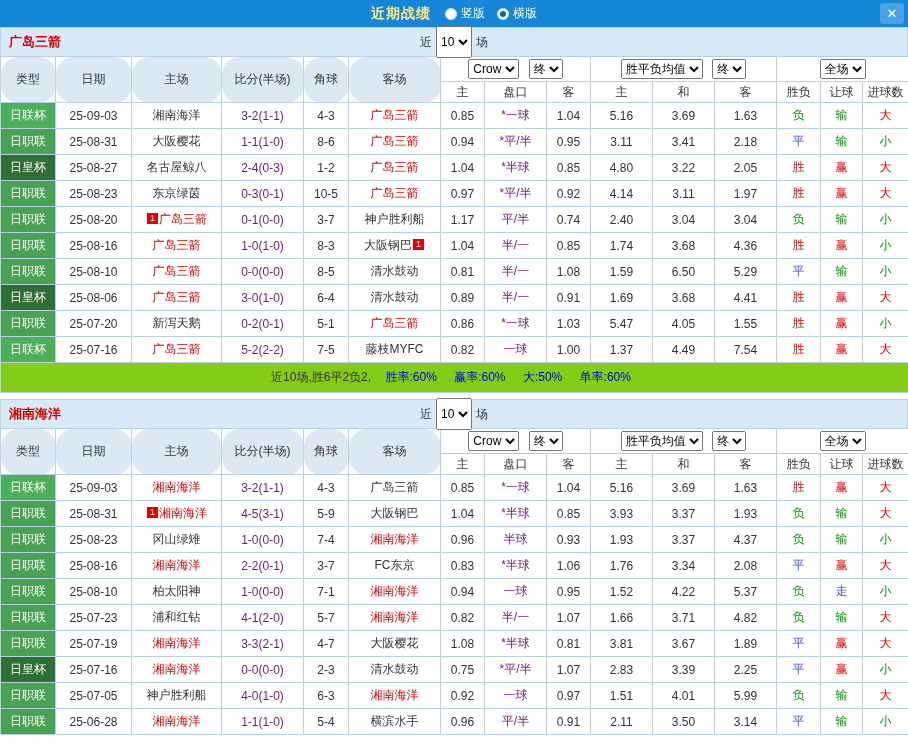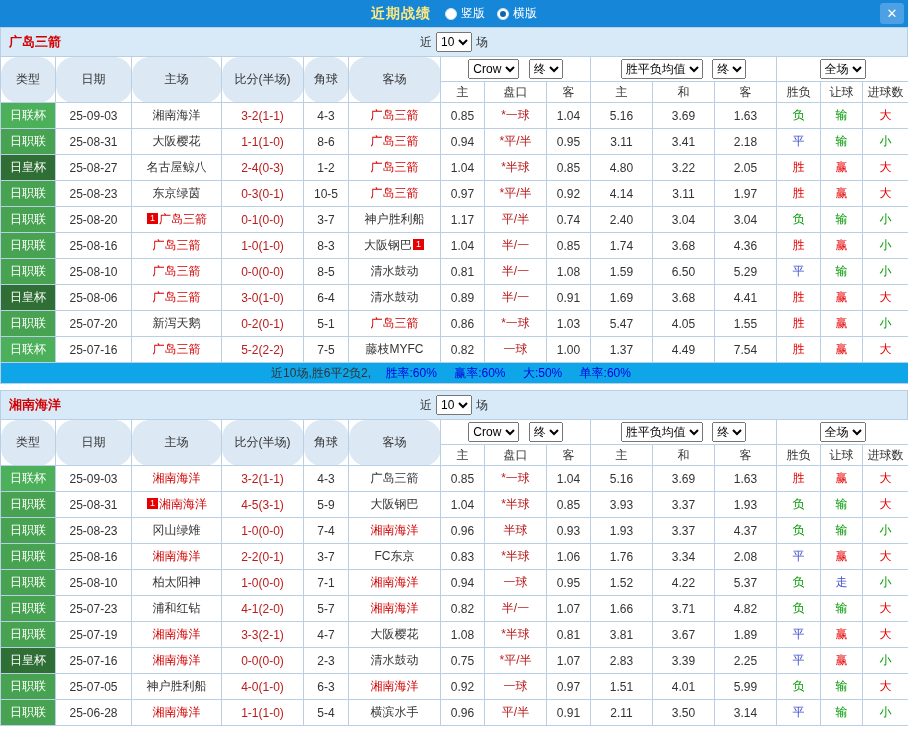--- a/index.html
+++ b/index.html
@@ -32,44 +32,44 @@
   }
   
   .section + .section { margin-top:6px; }
   .section-bar {
     position:relative; height:29px; background:#d8eaf8;
     border:1px solid #b9cfe4; border-bottom:none;
     display:flex; align-items:center; justify-content:center;
   }
   .team-name { position:absolute; left:8px; color:#d40000; font-weight:bold; font-size:13px; }
   .filters { display:flex; align-items:center; gap:4px; }
-  .filters select { font-size:12px; height:20px; }
+  .filters select { font-size:12px; height:32px; }
   .cbs label { margin-left:8px; cursor:pointer; white-space:nowrap; }
   .cbs input { width:13px; height:13px; vertical-align:-2px; margin:0 3px 0 0; accent-color:#2076d8; }
   
   table { width:908px; border-collapse:collapse; table-layout:fixed; }
   th,td {
     border:1px solid #b9cfe4; text-align:center; padding:0;
     height:26px; overflow:hidden; white-space:nowrap; font-weight:normal; font-size:12px;
   }
   thead th.fixed { background:#dce8f4;border-radius:18px; }
   thead tr.h1 th { height:25px; }
   thead tr.h2 th { height:21px; background:#fff; }
   th.selgrp { background:#fff; }
   th.selgrp select { font-size:12px; height:20px; margin:0 3px; }
   td.type-cell { color:#fff; }
-  td.score-cell, td.hcp-cell { color:#b91c1c; }
+  td.score-cell, td.hcp-cell { color:#701a75; }
   td.odds-cell, td.date-cell, td.corner-cell { color:#333; }
   .tname.red { color:#d40000; }
   .badge {
     display:inline-block; width:11px; height:11px; line-height:11px;
     background:#e60000; color:#fff; font-size:9px; vertical-align:2px; margin:0 1px;
   }
   .c-red { color:#e60000; } .c-green { color:#009900; } .c-blue { color:#4150cf; }
-  td.summary { height:21px; background:#0ea5e9; color:#333; }
+  td.summary { height:30px; background:#84cc16; color:#333; }
   td.summary .stat { color:#0000e0; margin:0 7px; }
   td.summary .prefix { margin-right:4px; }
 </style>
 </head>
 <body>
 
 <div class="titlebar">
   <span class="title">近期战绩</span>
   <div class="layout-radios">
     <span class="radio-opt">

